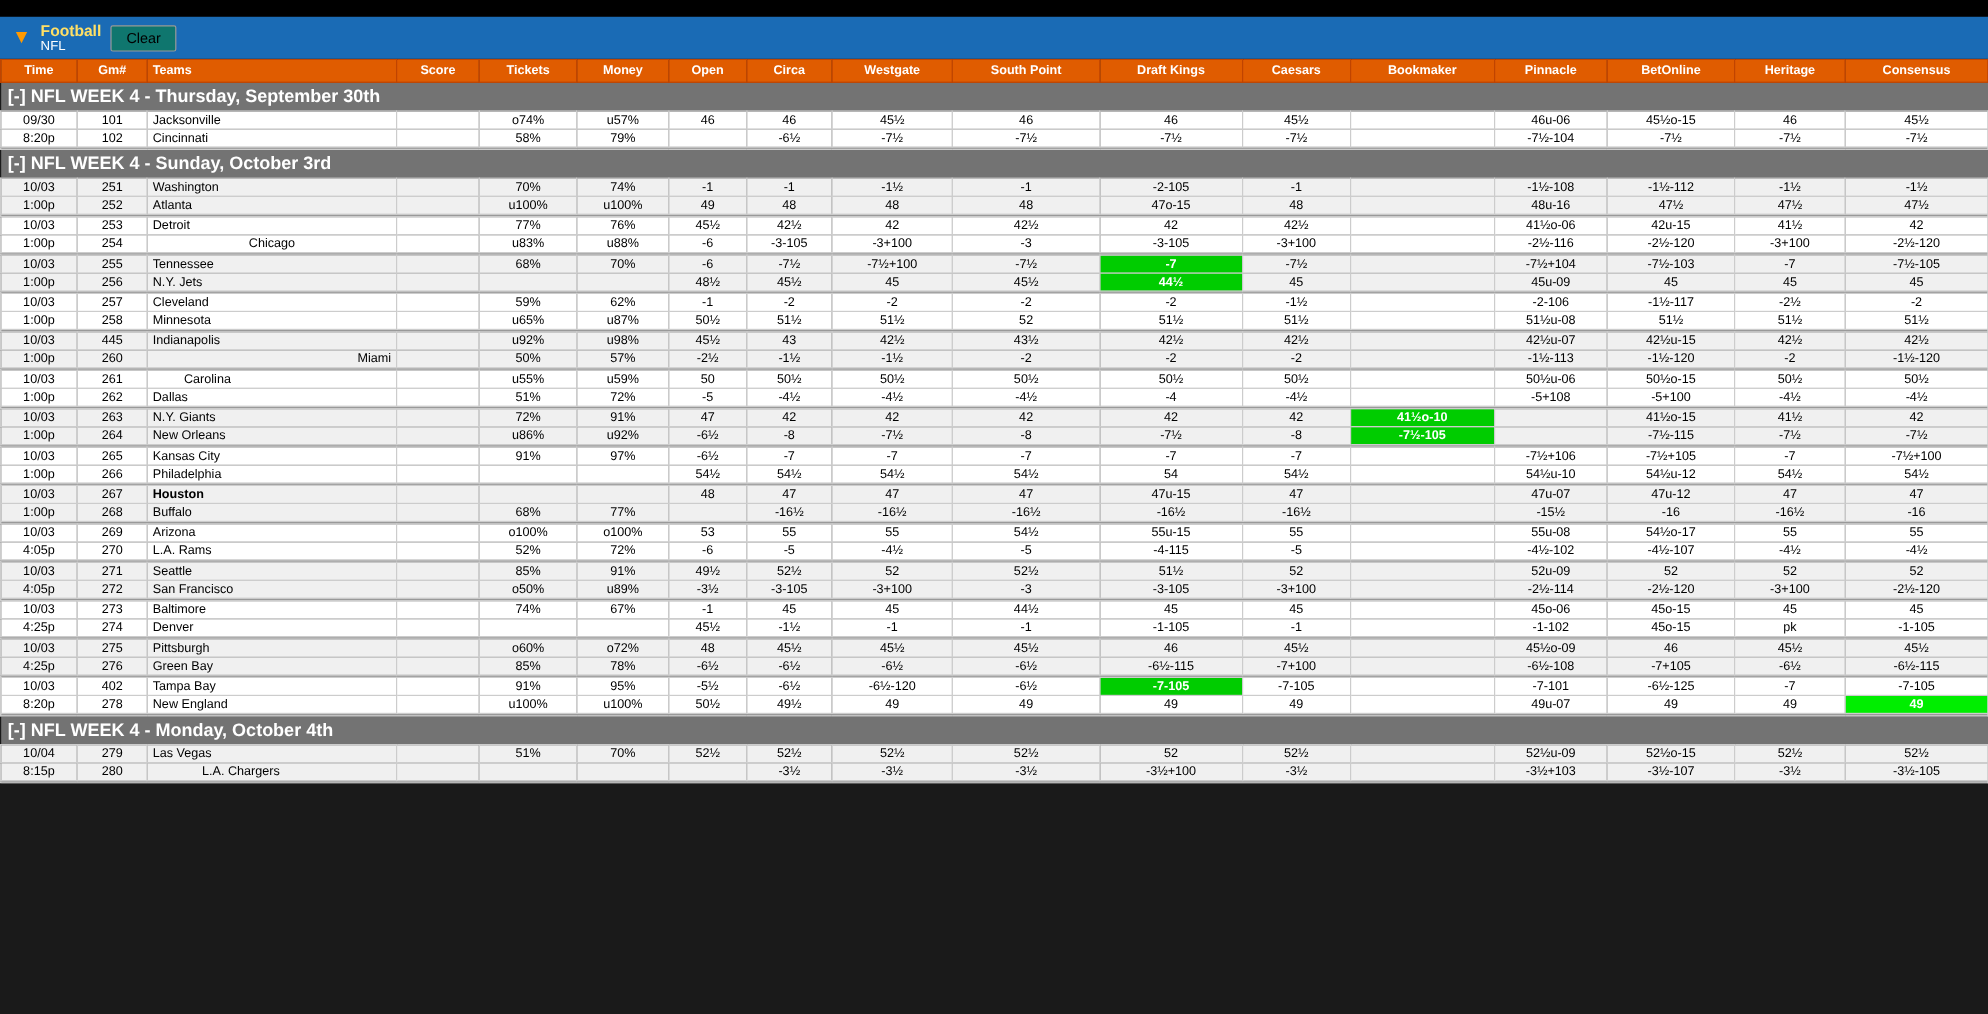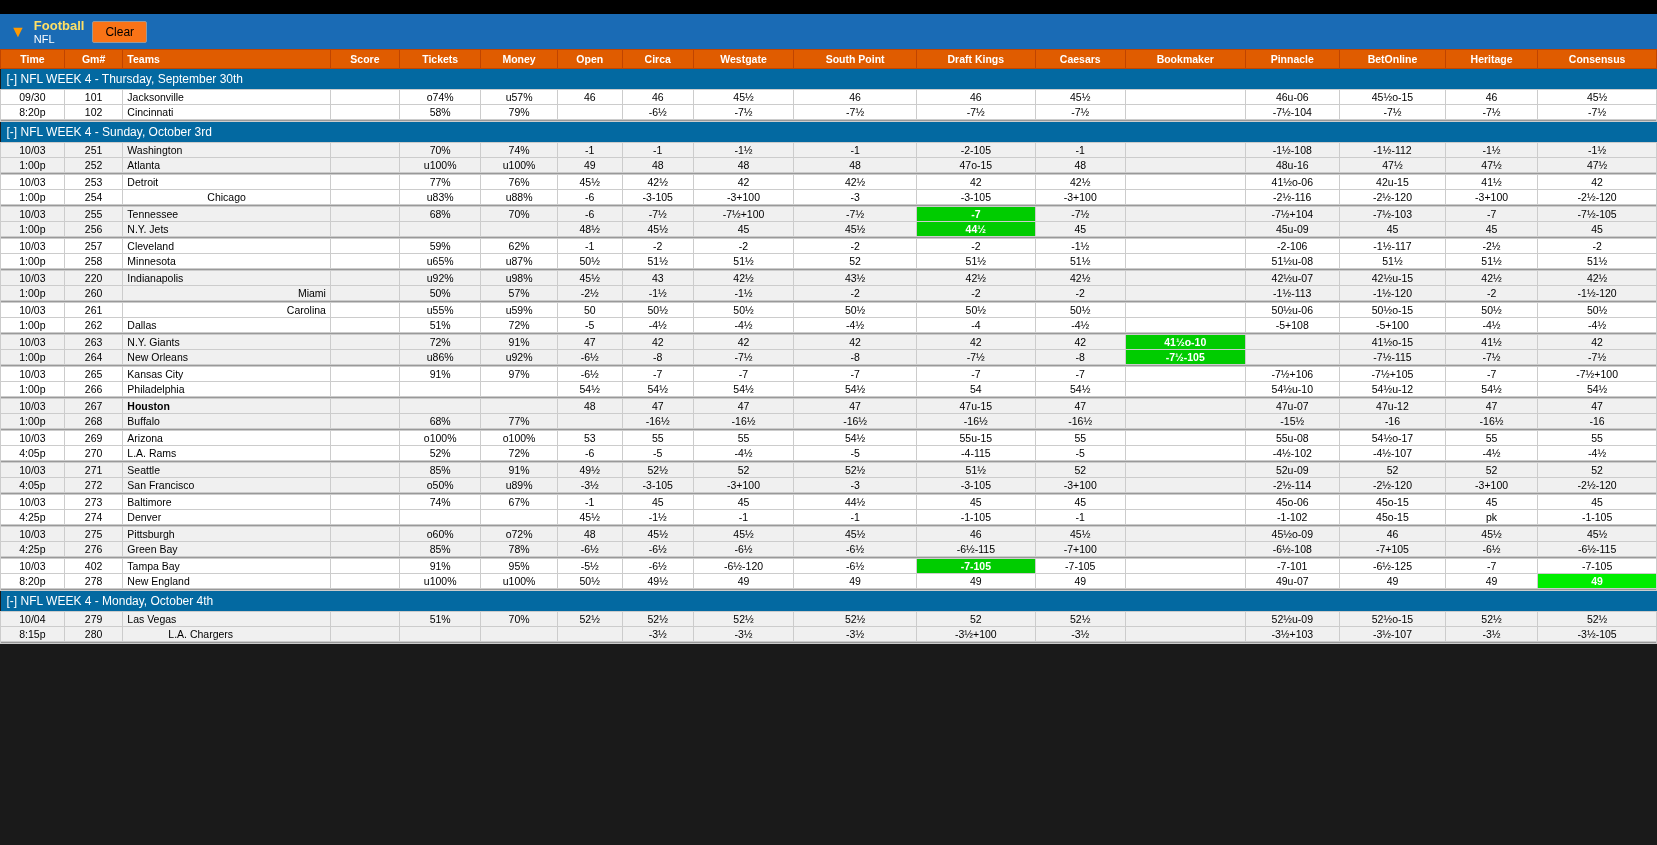--- a/index.html
+++ b/index.html
@@ -39,21 +39,21 @@
     .nav-links span { color: #fff; }
     .nav-center {
       flex: 1;
       text-align: center;
       color: #ffe066;
       font-weight: bold;
       font-size: 12px;
     }
     .nav-center a { color: #ffe066; text-decoration: none; }
     .clear-btn {
-      background: #f97316;
+      background: #0f766e;
       border: 1px solid #999;
       padding: 3px 12px;
       cursor: pointer;
       font-size: 12px;
       border-radius: 2px;
     }
 
     .main-table {
       width: 100%;
       border-collapse: collapse;
@@ -64,25 +64,25 @@
       color: #fff;
       font-weight: bold;
       text-align: center;
       padding: 3px 4px;
       border: 1px solid #c04400;
       white-space: nowrap;
     }
     .main-table thead th:nth-child(3) { text-align: left; }
 
     .section-header td {
-      background: #0369a1;
+      background: #737373;
       color: #fff;
-      font-weight: normal;
+      font-weight: bold;
       padding: 3px 6px;
-      font-size: 12px;
+      font-size: 15px;
     }
 
     .main-table tbody tr:not(.section-header) td {
       padding: 1px 4px;
       border: 1px solid #ccc;
       text-align: center;
       white-space: nowrap;
     }
     .main-table tbody tr:not(.section-header) td:nth-child(3) {
       text-align: left;
@@ -350,21 +350,21 @@
           <td>51½u-08</td>
           <td>51½</td>
           <td>51½</td>
           <td>51½</td>
         </tr>
         <tr style="height: 2px;">
           <td colspan="17" style="background: rgb(153, 153, 153); padding: 0px;"></td>
         </tr>
         <tr style="background: rgb(240, 240, 240);">
           <td>10/03</td>
-          <td>220</td>
+          <td>445</td>
           <td style="text-align: left;">Indianapolis</td>
           <td></td>
           <td>u92%</td>
           <td>u98%</td>
           <td>45½</td>
           <td>43</td>
           <td>42½</td>
           <td>43½</td>
           <td>42½</td>
           <td>42½</td>
@@ -392,21 +392,21 @@
           <td>-1½-120</td>
           <td>-2</td>
           <td>-1½-120</td>
         </tr>
         <tr style="height: 2px;">
           <td colspan="17" style="background: rgb(153, 153, 153); padding: 0px;"></td>
         </tr>
         <tr style="background: rgb(255, 255, 255);">
           <td>10/03</td>
           <td>261</td>
-          <td style="text-align: right; padding-left: 30px;">Carolina</td>
+          <td style="text-align: left; padding-left: 30px;">Carolina</td>
           <td></td>
           <td>u55%</td>
           <td>u59%</td>
           <td>50</td>
           <td>50½</td>
           <td>50½</td>
           <td>50½</td>
           <td>50½</td>
           <td>50½</td>
           <td></td>

